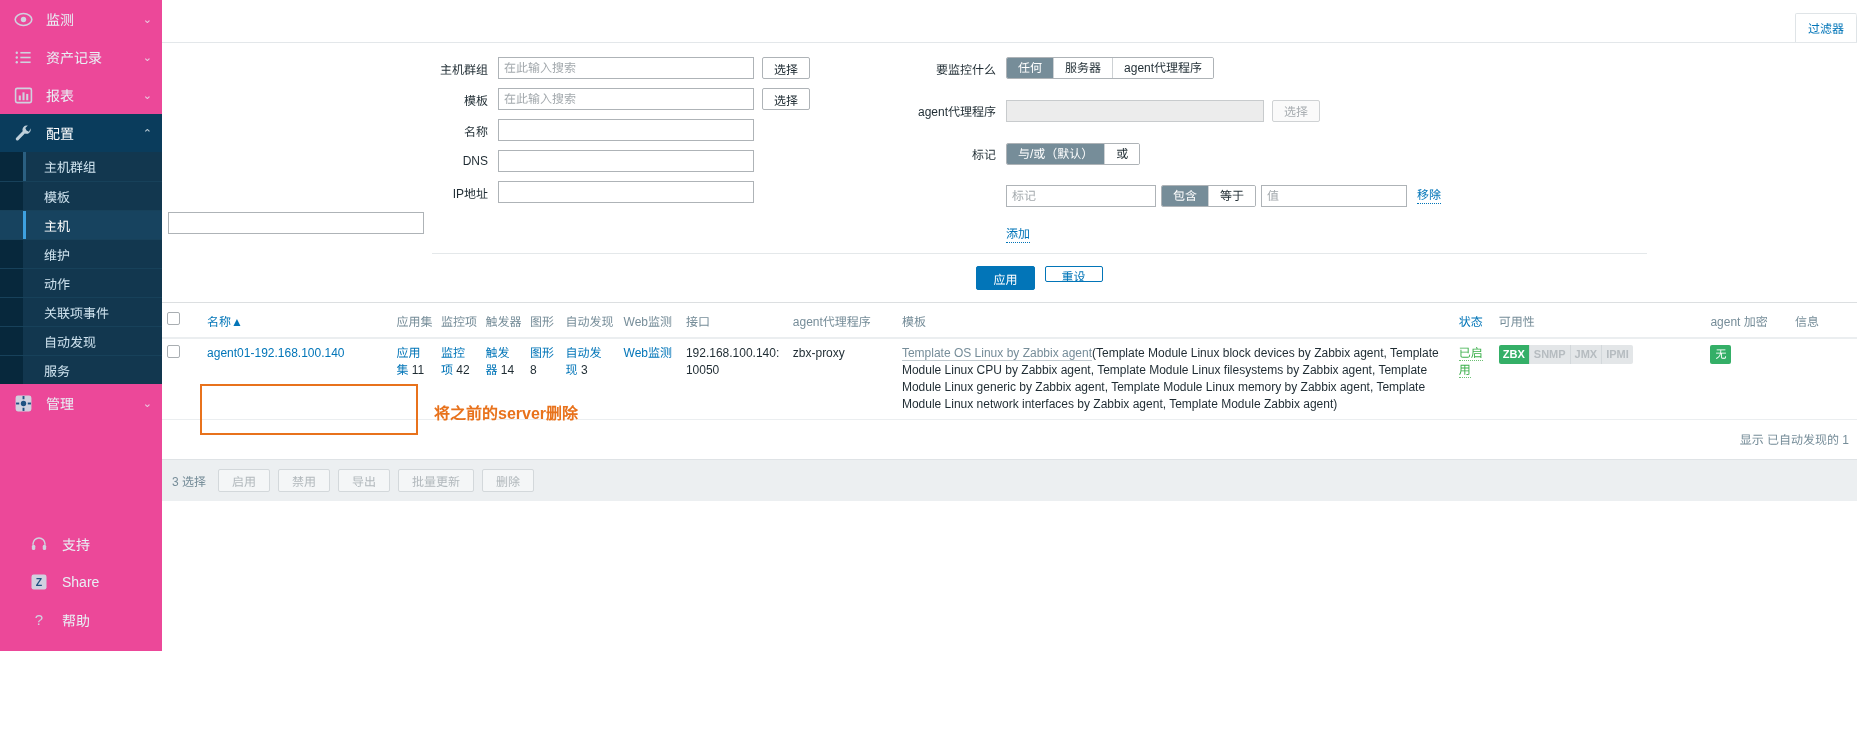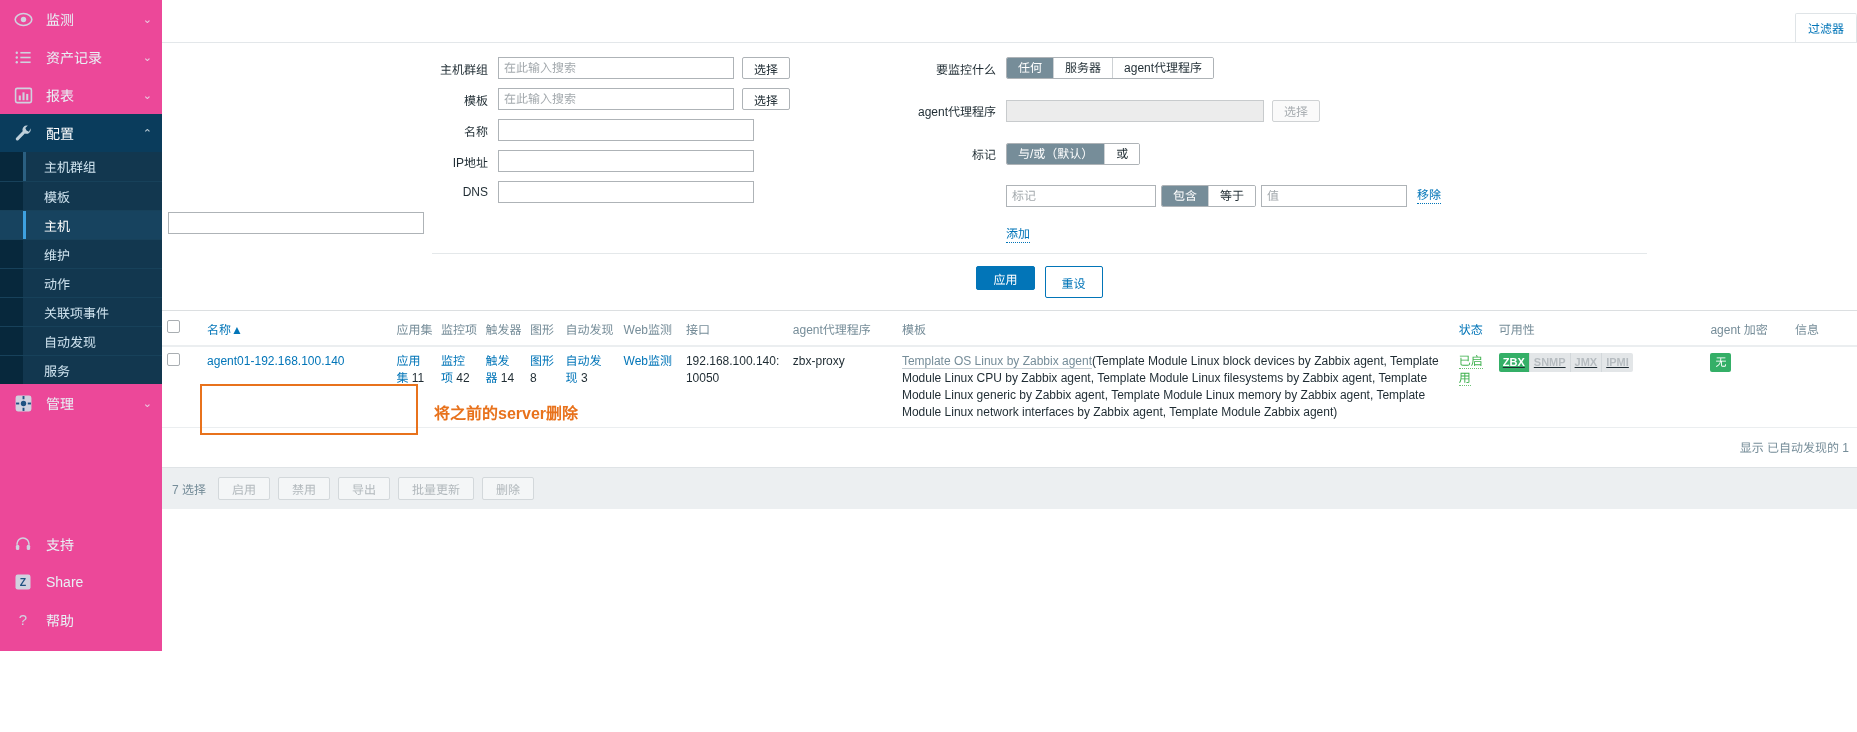--- a/index.html
+++ b/index.html
@@ -71,21 +71,21 @@
     content: ""; position: absolute; left: 23px; top: 0; bottom: 0;
     width: 3px; background: #2a5f81;
   }
   .submenu-gutter {
     position: absolute; left: 0; width: 23px; top: 0; bottom: 0;
     background: #07283c;
   }
   .submenu-wrap { position: relative; }
 
   .nav-bottom {
-    position: absolute; left: 0; bottom: 0; width: 100%;
+    position: absolute; left: 16px; bottom: 0; width: 100%;
     padding-bottom: 12px;
   }
 
   
   .main {
     flex: 1 1 auto;
     height: 732px;
     background: #ffffff;
     position: relative;
     overflow: hidden;
@@ -138,21 +138,21 @@
     border: 1px solid #aeb3b7;
     background: #ffffff;
     font-family: "Liberation Sans", "DejaVu Sans", sans-serif;
     font-size: 12px;
     padding: 0 5px;
     color: #1f2c33;
     outline: none;
   }
   input.txt::placeholder { color: #a3a9ad; }
   input.txt:disabled { background: #ececec; border-color: #c8cbcd; }
-  .w-multiselect { width: 236px; }
+  .w-multiselect { width: 256px; }
   .w-plain { width: 256px; }
 
   .btn-select {
     margin-left: 8px;
     height: 22px;
     min-width: 48px;
     padding: 0 10px;
     border: 1px solid #aeb3b7;
     background: #ffffff;
     color: #1f2c33;
@@ -216,21 +216,21 @@
     border: 1px solid #0275b8;
     border-radius: 2px;
     height: 24px; padding: 0 16px;
     font-size: 12px; cursor: pointer;
     font-family: "Liberation Sans", "DejaVu Sans", sans-serif;
   }
   .btn-ghost {
     background: #ffffff; color: #0275b8;
     border: 1px solid #0275b8;
     border-radius: 2px;
-    height: 32px; padding: 0 16px;
+    height: 16px; padding: 0 16px;
     font-size: 12px; cursor: pointer;
     font-family: "Liberation Sans", "DejaVu Sans", sans-serif;
   }
 
   
   .list-wrap { background: #ffffff; }
   table.hosts { width: 100%; border-collapse: collapse; table-layout: fixed; }
   table.hosts thead th {
     font-weight: normal;
     font-size: 12px;
@@ -262,21 +262,21 @@
   a.lnk { color: #0275b8; text-decoration: none; cursor: pointer; }
   .count { color: #1f2c33; }
   .tpl-links { color: #97a3ab; }
   .tpl-links a { color: #768d99; text-decoration: none; border-bottom: 1px solid #c3ccd1; cursor: pointer; }
 
   .status-on {
     color: #59db8f; color: #3db04d;
     border-bottom: 1px dotted #6cbf73;
     cursor: pointer;
   }
-  .avail { display: inline-flex; border-radius: 2px; overflow: hidden; text-decoration: underline; }
+  .avail { display: inline-flex; border-radius: 2px; overflow: hidden; }
   .avail span {
     font-size: 11px; font-weight: bold;
     padding: 1px 4px;
     background: #e3e6e8; color: #b6bcc0;
     border-left: 1px solid #d3d8db;
   }
   .avail span:first-child { border-left: none; }
   .avail span.zbx-on { background: #34af67; color: #ffffff; }
   .enc-none {
     display: inline-block;
@@ -480,26 +480,26 @@
             <input class="txt w-multiselect" type="text" placeholder="在此输入搜索" style="">
             <button class="btn-select">选择</button>
           </div>
 
           <div class="frow">
             <div class="flabel">名称</div>
             <input class="txt w-plain" type="text" placeholder="" style="">
           </div>
 
           <div class="frow">
+            <div class="flabel">DNS</div>
+            <input class="txt w-plain" type="text" placeholder="" style="">
+          </div>
+
+          <div class="frow">
             <div class="flabel">IP地址</div>
-            <input class="txt w-plain" type="text" placeholder="" style="">
-          </div>
-
-          <div class="frow">
-            <div class="flabel">DNS</div>
             <input class="txt w-plain" type="text" placeholder="" style="">
           </div>
 
           <div class="frow">
             <input class="txt w-plain" type="text" placeholder="" style="">
           </div>
         </div>
 
         <div class="filter-col right">
 
@@ -615,21 +615,21 @@
             <td><span class="enc-none">无</span></td>
             <td></td>
           </tr>
         </tbody>
       </table>
 
       <div class="showing-line">显示 已自动发现的 1</div>
     </div>
 
     <div class="footer-actions">
-      <span class="sel-count">7 选择</span>
+      <span class="sel-count">3 选择</span>
       <button class="btn-dis">启用</button>
       <button class="btn-dis">禁用</button>
       <button class="btn-dis">导出</button>
       <button class="btn-dis">批量更新</button>
       <button class="btn-dis">删除</button>
     </div>
 
     <div class="anno-box" style="left:38px; top:384px; width:218px; height:51px;"></div>
     <div class="anno-text" style="left:272px; top:400px;">将之前的server删除</div>
   </div>

